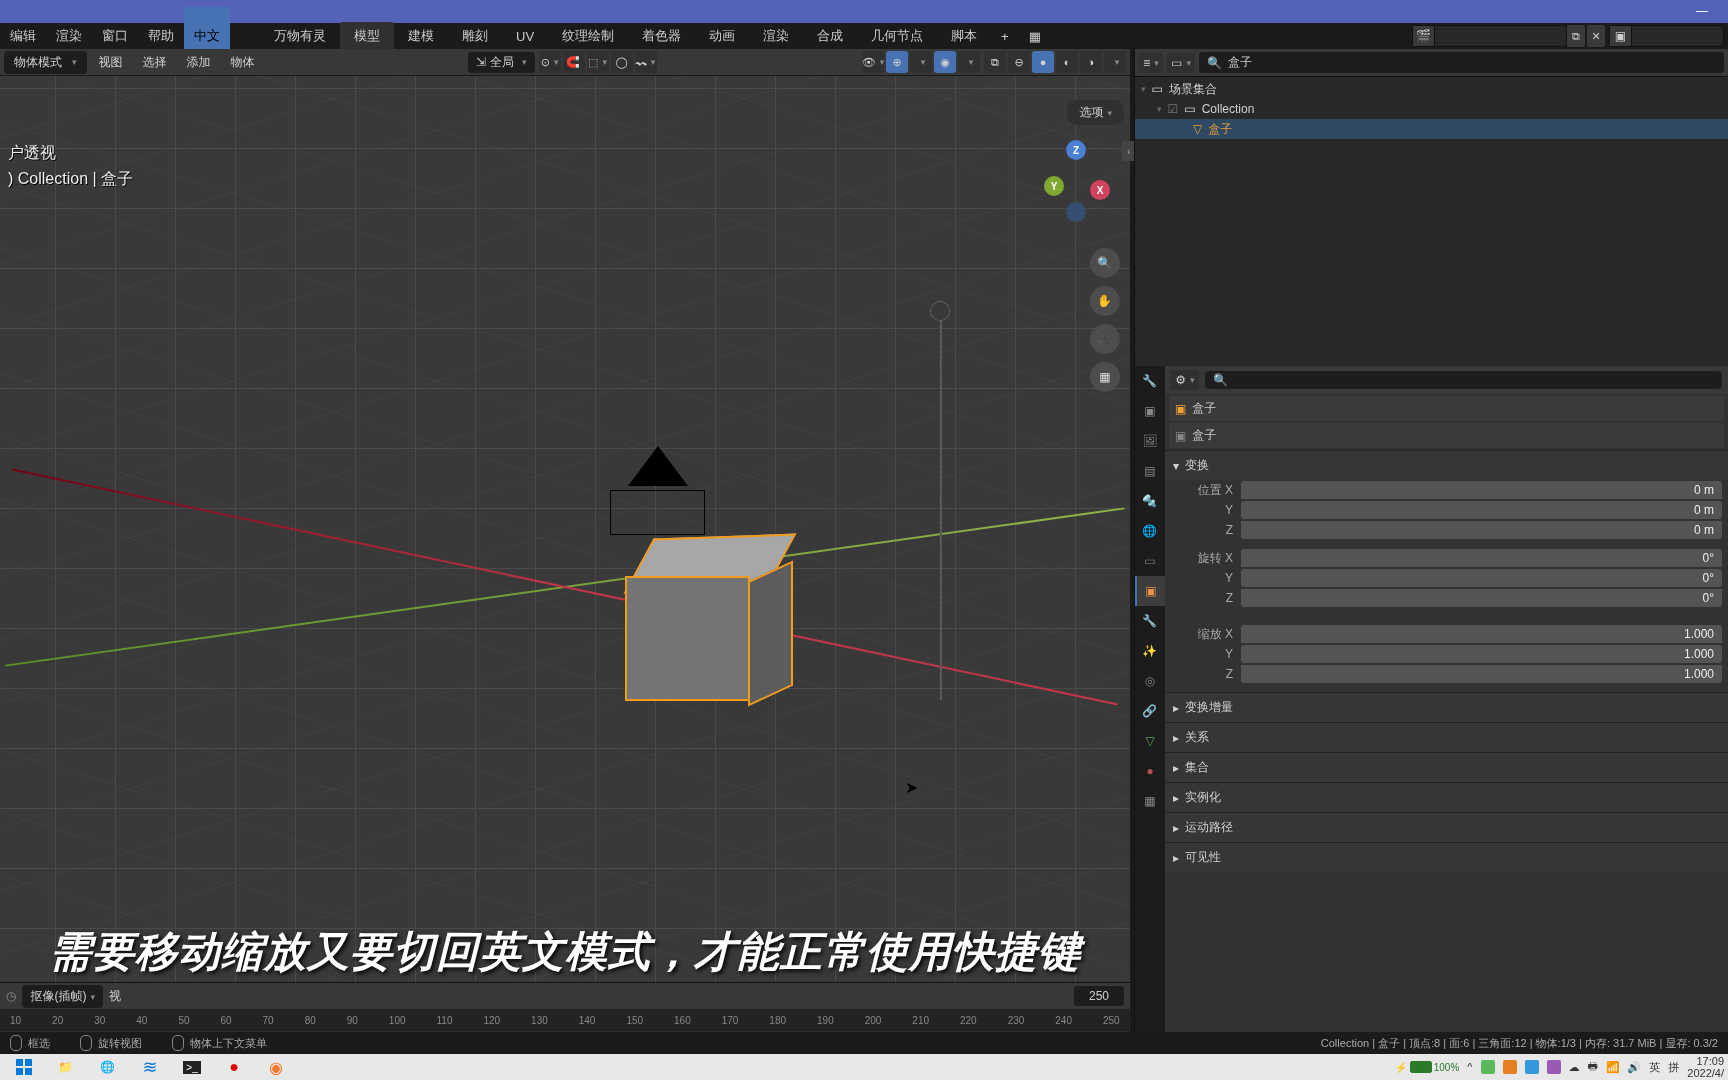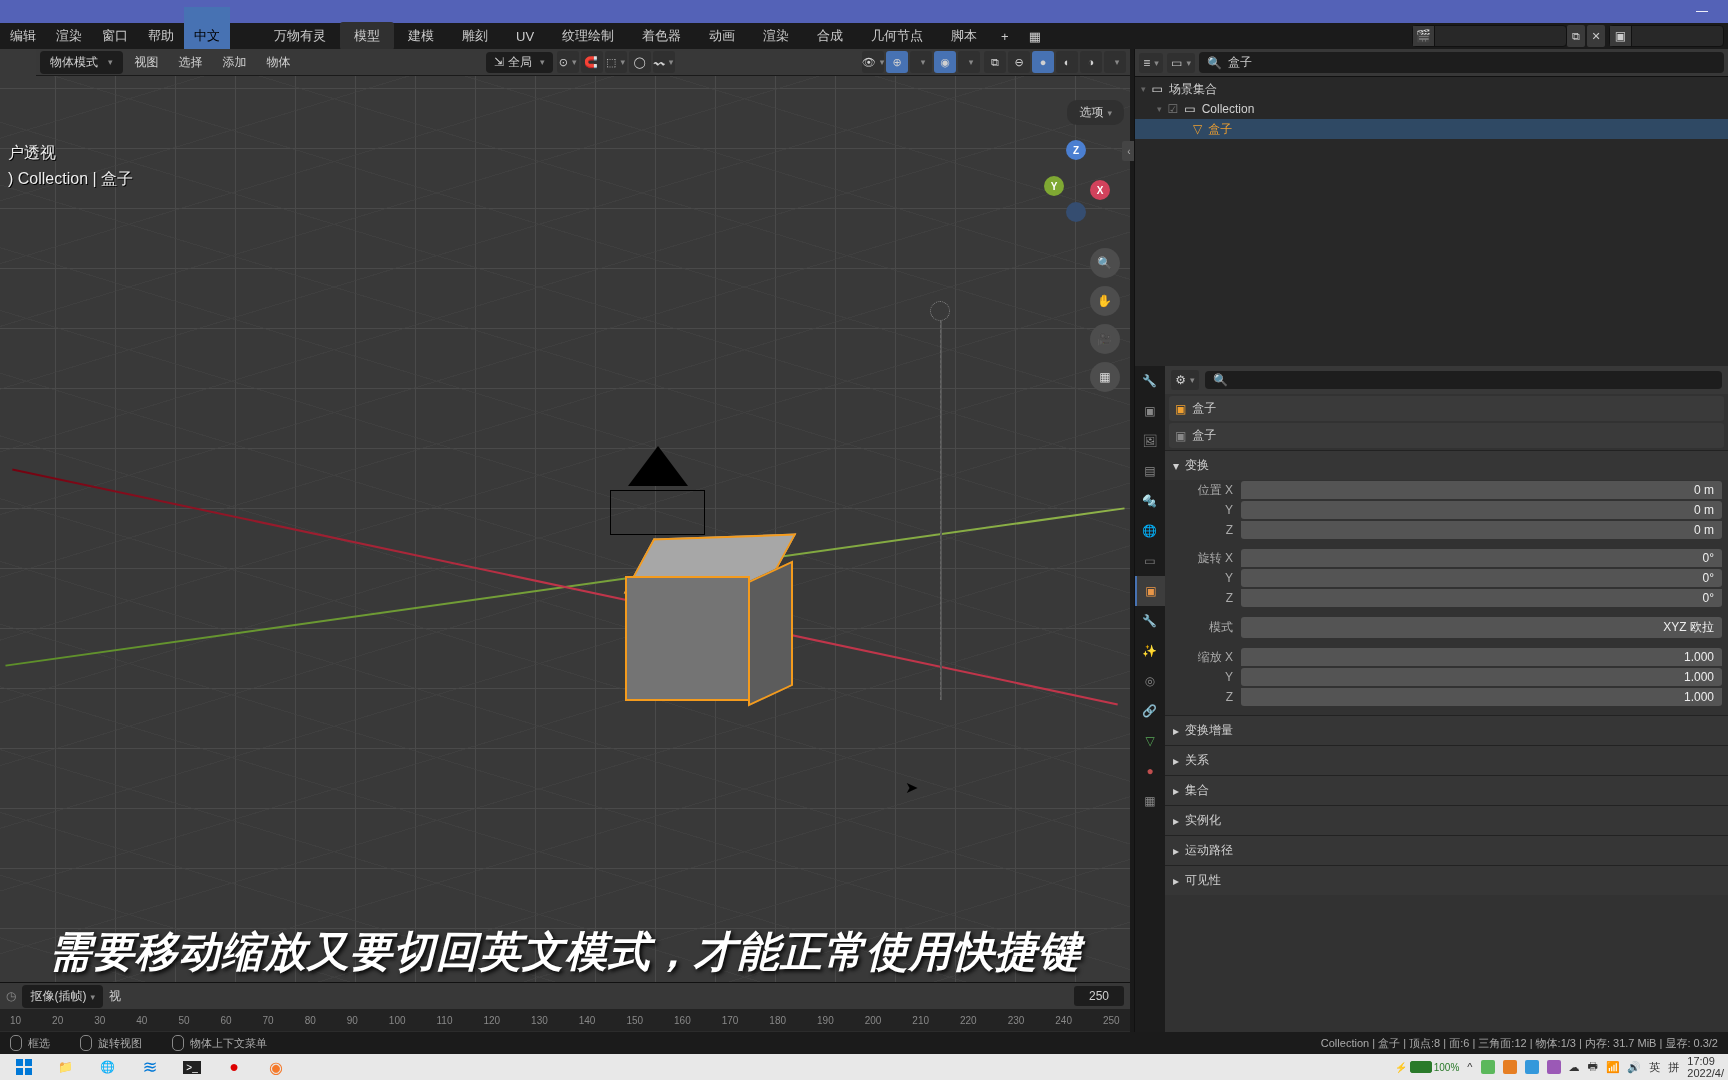--- a/index.html
+++ b/index.html
@@ -187,21 +187,21 @@
   <div class="dup-close">
     <span>⧉</span>
     <span>✕</span>
   </div>
   <div class="layer-box">
     <span class="icn">▣</span>
     <input value="ViewLayer" style="">
   </div>
 </div>
 
-<div class="viewport-header" style="position:absolute; left:0; right:598px; top:49px;margin-left:36px;">
+<div class="viewport-header" style="position:absolute; left:0; right:598px; top:49px;">
   <div class="mode-select chev">物体模式</div>
   <span class="pull">视图</span>
   <span class="pull">选择</span>
   <span class="pull">添加</span>
   <span class="pull">物体</span>
   <div class="spacer"></div>
   <div class="trans-box chev">
     <span>⇲</span>
     <span>全局</span>
   </div>
@@ -417,24 +417,20 @@
       </div>
     <div class="prop-row">
         <span class="lbl">Y</span>
         <span class="val">0°</span>
       </div>
     <div class="prop-row last">
         <span class="lbl">Z</span>
         <span class="val">0°</span>
       </div>
     <div class="gap"></div>
-    <div class="prop-row">
-        <span class="lbl">模式</span>
-        <span class="val">XYZ 欧拉</span>
-      </div>
     <div class="gap"></div>
     <div class="prop-row first">
         <span class="lbl"><span>缩放</span> <span>X</span></span>
         <span class="val">1.000</span>
       </div>
     <div class="prop-row">
         <span class="lbl">Y</span>
         <span class="val">1.000</span>
       </div>
     <div class="prop-row last">
@@ -503,18 +499,18 @@
     <span class="tray-ic" style="background:#5bb85b"></span>
     <span class="tray-ic" style="background:#e67e22"></span>
     <span class="tray-ic" style="background:#3498db"></span>
     <span class="tray-ic" style="background:#9b59b6"></span>
     <span>☁</span>
     <span>🖶</span>
     <span>📶</span>
     <span>🔊</span>
     <span>英</span>
     <span>拼</span>
-    <div style="line-height:1.1;">
+    <div style="text-align:right;line-height:1.1;">
       <div>17:09</div>
       <div>2022/4/</div>
     </div>
   </div>
 </div>
 
 </body></html>

